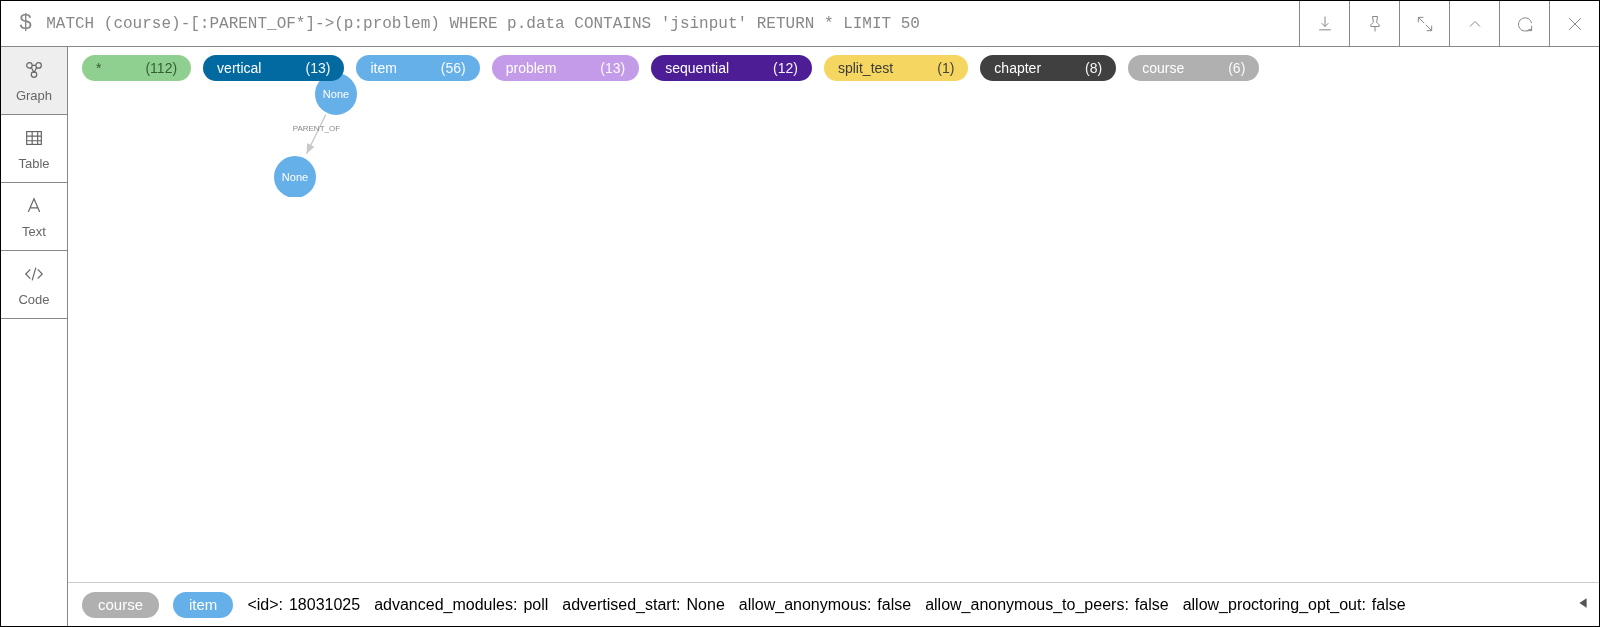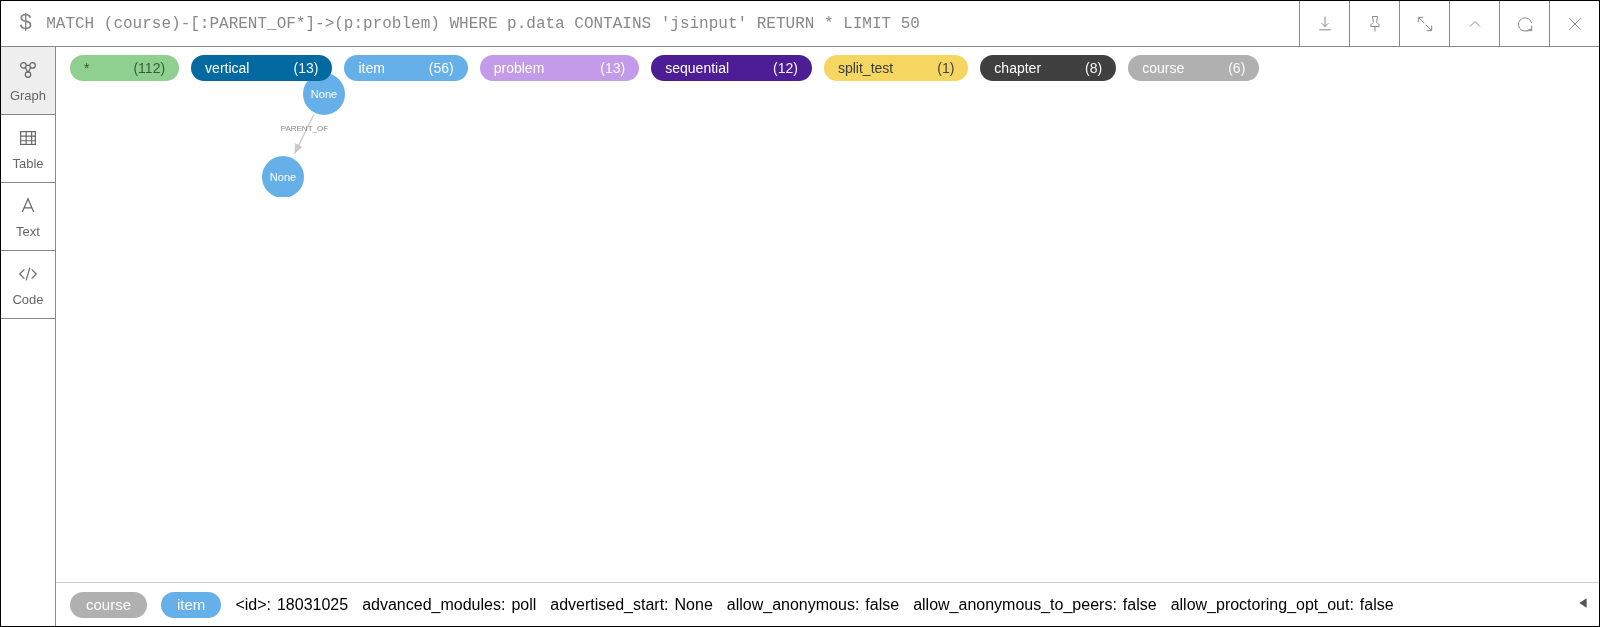--- a/index.html
+++ b/index.html
@@ -9,35 +9,35 @@
   
   .query-bar { display:flex; align-items:center; height:46px; border-bottom:1px solid #888; }
   .query-prompt { font-family: "Courier New", monospace; font-size:22px; color:#888; padding:0 14px 0 18px; }
   .query-text  { font-family: "Courier New", monospace; font-size:16px; color:#888; flex:1; white-space:nowrap; overflow:hidden; }
   .toolbar { display:flex; height:100%; }
   .tbtn { width:50px; height:100%; border-left:1px solid #888; display:flex; align-items:center; justify-content:center; color:#888; cursor:pointer; }
   .tbtn svg { width:20px; height:20px; stroke:#888; fill:none; stroke-width:1.2; }
 
   
   .main { position:absolute; top:46px; left:0; right:0; bottom:0; display:flex; }
-  .sidebar { width:55px; background:#fff; border-right:1px solid #888; display:flex; flex-direction:column; }
+  .sidebar { width:67px; background:#fff; border-right:1px solid #888; display:flex; flex-direction:column; }
   .sitem { height:68px; display:flex; flex-direction:column; align-items:center; justify-content:center; gap:4px; font-size:13px; color:#666; border-bottom:1px solid #888; cursor:pointer; }
   .sitem.active { background:#eee; }
   .sitem svg { width:22px; height:22px; stroke:#666; fill:none; stroke-width:1.3; }
 
   .canvas-wrap { flex:1; position:relative; background:#fff; }
 
   
   .chipbar { position:absolute; top:8px; left:14px; right:14px; display:flex; gap:12px; flex-wrap:wrap; z-index:5; }
   .chip { display:inline-flex; align-items:center; height:26px; padding:0 14px; border-radius:13px; font-size:14px; font-weight:500; color:#fff; cursor:pointer; }
   .chip .count { opacity:.95;padding-left:44px; }
   .chip.star     { background:#8fcf8f; color:#2f5a2f; }
   .chip.vertical { background:#0369a1; }
   .chip.item     { background:#66b0ea; }
-  .chip.problem  { background:#c39be8;gap:12px; }
+  .chip.problem  { background:#c39be8; }
   .chip.sequential{ background:#4c1d95; }
   .chip.split    { background:#f4d661; color:#3b3b3b; }
   .chip.chapter  { background:#404040; }
   .chip.course   { background:#b0b0b0; }
 
   
   .graph-svg { position:absolute; inset:0; }
 
   .node circle { stroke:#fff; stroke-width:2; }
   .node.selected > circle:first-of-type { fill:#bcdffb; }

